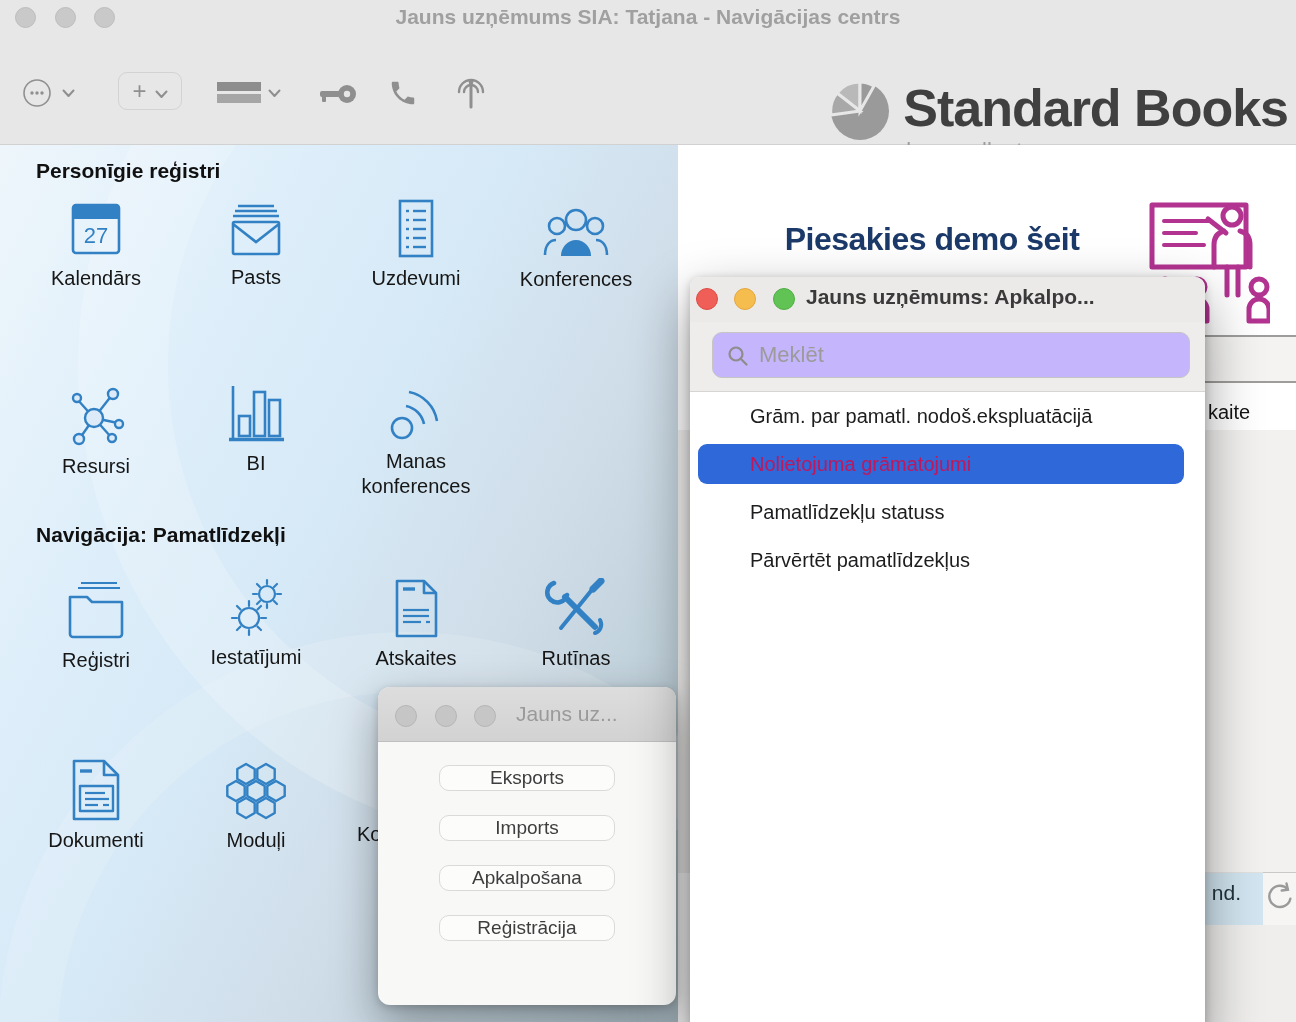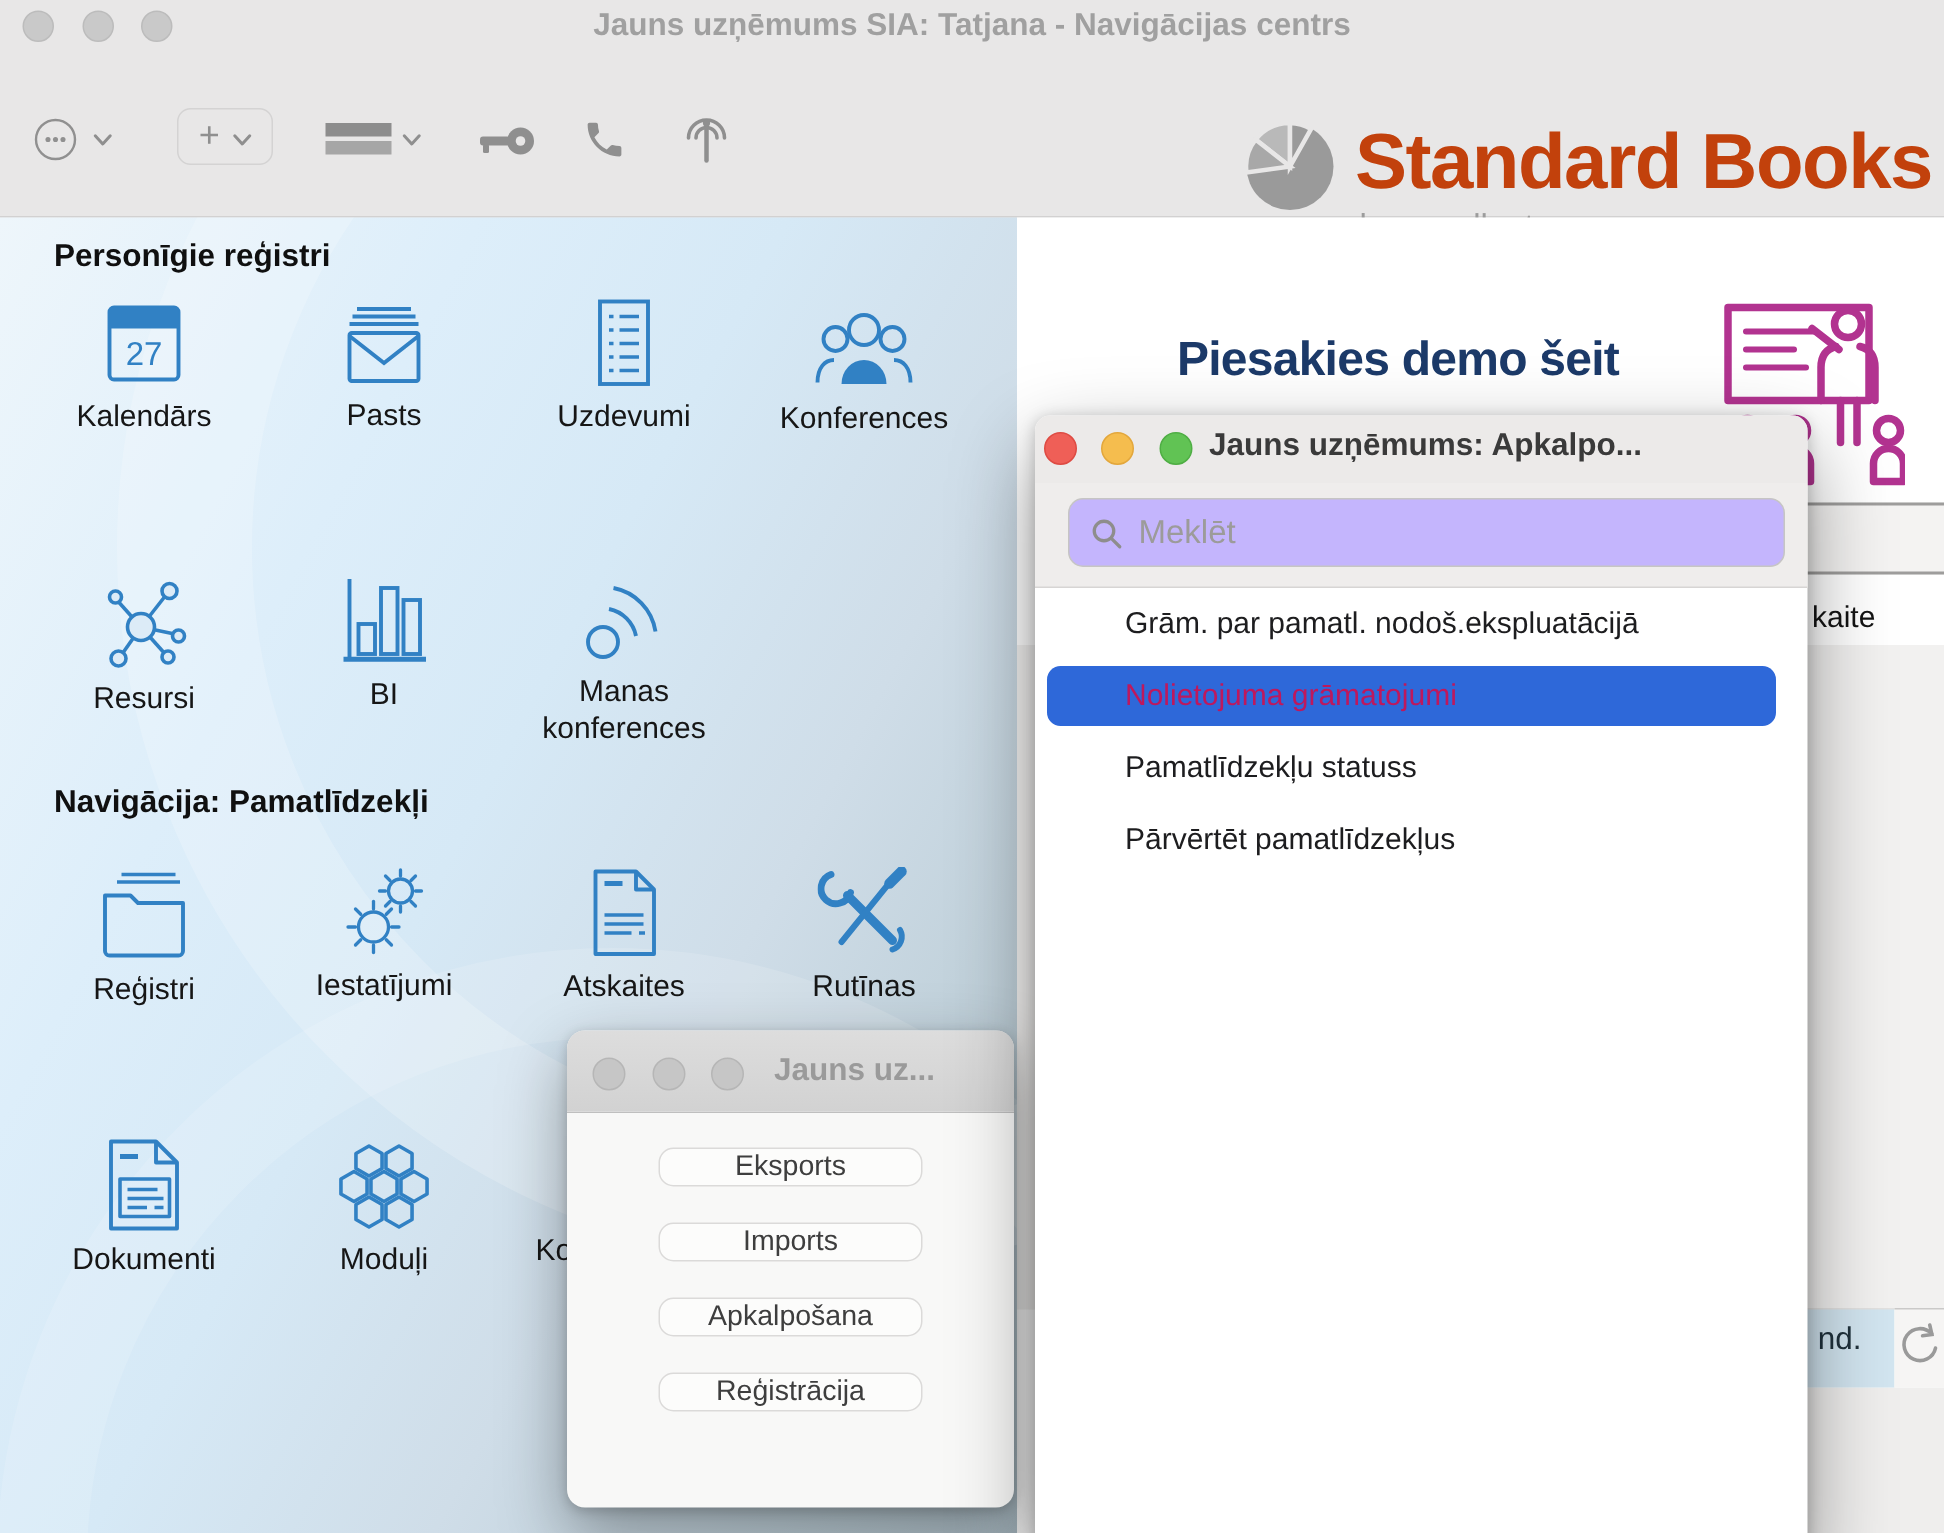--- a/index.html
+++ b/index.html
@@ -13,21 +13,21 @@
   .titlebar .t1{left:15px;} .titlebar .t2{left:55px;} .titlebar .t3{left:94px;}
   .win-title { position:absolute; left:0; right:0; top:5px; text-align:center; font-size:21px; font-weight:700; color:#a0a0a0; }
 
   
   .toolbar { position:absolute; left:0; top:36px; width:1296px; height:109px; background:#e8e7e7; border-bottom:1px solid #d2d1d1; }
   .tb { position:absolute; display:flex; align-items:center; gap:6px; background:none; border:none; cursor:default; }
   .tb svg { display:block; }
   .plus-btn { position:absolute; left:118px; top:36px; width:64px; height:38px; border:1.5px solid #d4d3d3; border-radius:9px; background:transparent; display:flex; align-items:center; justify-content:center; gap:8px; color:#8f8f8f; font-size:24px; }
   .logo { position:absolute; right:8px; top:44px; display:flex; align-items:flex-start; gap:12px; }
   .logo-text { display:flex; flex-direction:column; }
-  .logo-title { font-size:52px; font-weight:700; color:#c2410c; letter-spacing:-1px; line-height:56px; }
+  .logo-title { font-size:52px; font-weight:700; color:#404040; letter-spacing:-1px; line-height:56px; }
   .logo-sub { font-size:22px; color:#9c9c9c; margin-top:2px; margin-left:3px; }
 
   
   .left-pane { position:absolute; left:0; top:145px; width:678px; height:877px; overflow:hidden;
     background:linear-gradient(118deg,#eef6fb 0%,#ddeefa 28%,#d6e9f6 46%,#cfdde8 66%,#bccdd6 86%,#aebfc8 100%); }
   .curve { position:absolute; border-radius:50%; pointer-events:none; }
   .curve.a { right:-360px; top:-260px; width:960px; height:960px; border:90px solid rgba(255,255,255,0.20); }
   .curve.b { right:-140px; bottom:-430px; width:820px; height:820px; border:60px solid rgba(255,255,255,0.14); }
   .section-h { position:absolute; left:36px; font-size:21px; font-weight:700; color:#101010; }
   .tile { position:absolute; width:150px; display:flex; flex-direction:column; align-items:center; cursor:default; }
@@ -46,21 +46,21 @@
   .blue-bar span { position:absolute; right:22px; top:8px; font-size:21px; color:#20323c; }
   .refresh-cell { position:absolute; left:585px; top:727px; width:33px; height:53px; background:#f6f5f4; border-top:1px solid #cac9c8; display:flex; align-items:center; justify-content:flex-start; }
 
   
   .mini-win { position:absolute; left:378px; top:687px; width:298px; height:318px; border-radius:12px;
     background:#f8f8f7; box-shadow:0 18px 45px rgba(0,0,0,0.35), 0 2px 8px rgba(0,0,0,0.18); }
   .mini-head { position:absolute; left:0; top:0; width:298px; height:55px; border-radius:12px 12px 0 0;
     background:linear-gradient(#dddddd,#d2d2d2); border-bottom:1px solid #bfbfbf; }
   .mini-dot { position:absolute; top:18px; width:22px; height:22px; border-radius:50%; background:#c6c6c6; border:1px solid #b6b6b6; }
   .mini-head .m1{left:17px;} .mini-head .m2{left:57px;} .mini-head .m3{left:96px;}
-  .mini-title { position:absolute; left:138px; top:15px; font-size:21px; font-weight:700; color:#9a9a9a; }
+  .mini-title { position:absolute; left:138px; top:15px; font-size:21px; font-weight:400; color:#9a9a9a; }
   .mini-btn { position:absolute; left:61px; width:176px; height:26px; border-radius:10px; border:1.5px solid #dbdad9;
     background:#fcfcfb; font-family:inherit; font-size:19px; color:#3e3e3e; }
 
   
   .svc-win { position:absolute; left:690px; top:277px; width:515px; height:760px; border-radius:10px 10px 0 0;
     background:#ffffff; box-shadow:0 22px 55px rgba(0,0,0,0.40), 0 2px 10px rgba(0,0,0,0.22); }
   .svc-head { position:absolute; left:0; top:0; width:515px; height:45px; border-radius:10px 10px 0 0; background:#eceae9; }
   .svc-dot { position:absolute; top:11px; width:22px; height:22px; border-radius:50%; }
   .svc-head .d1 { left:6px;  background:#ef5f57; border:1px solid #de4b43; }
   .svc-head .d2 { left:44px; background:#f5bd4e; border:1px solid #e3a73c; }

